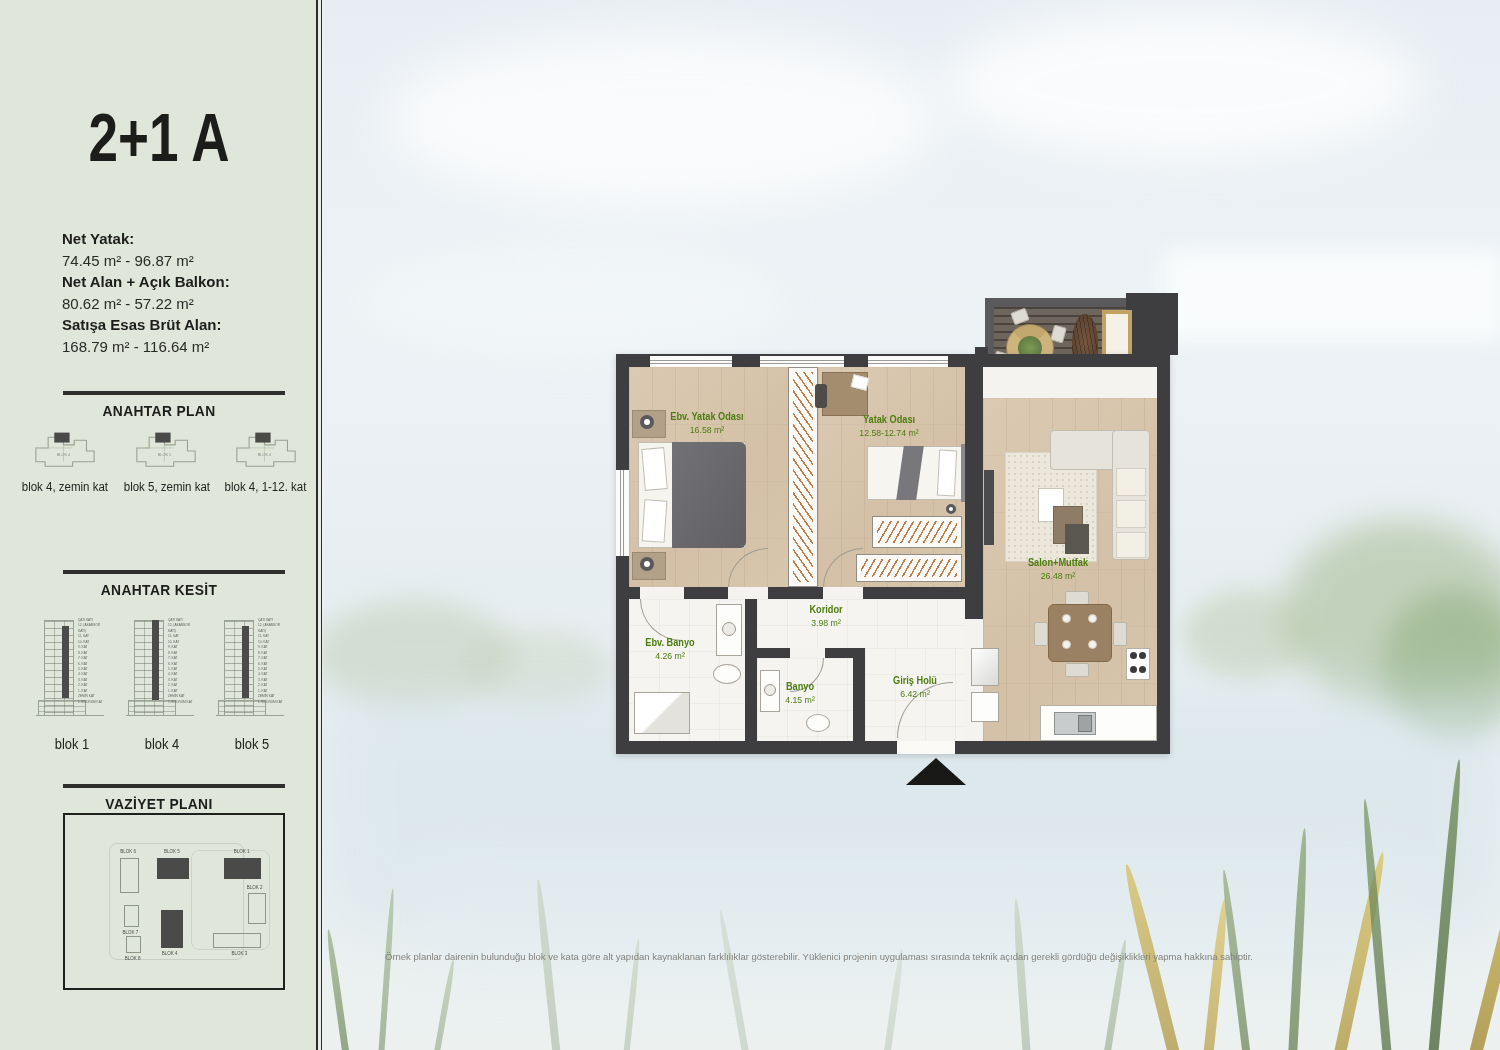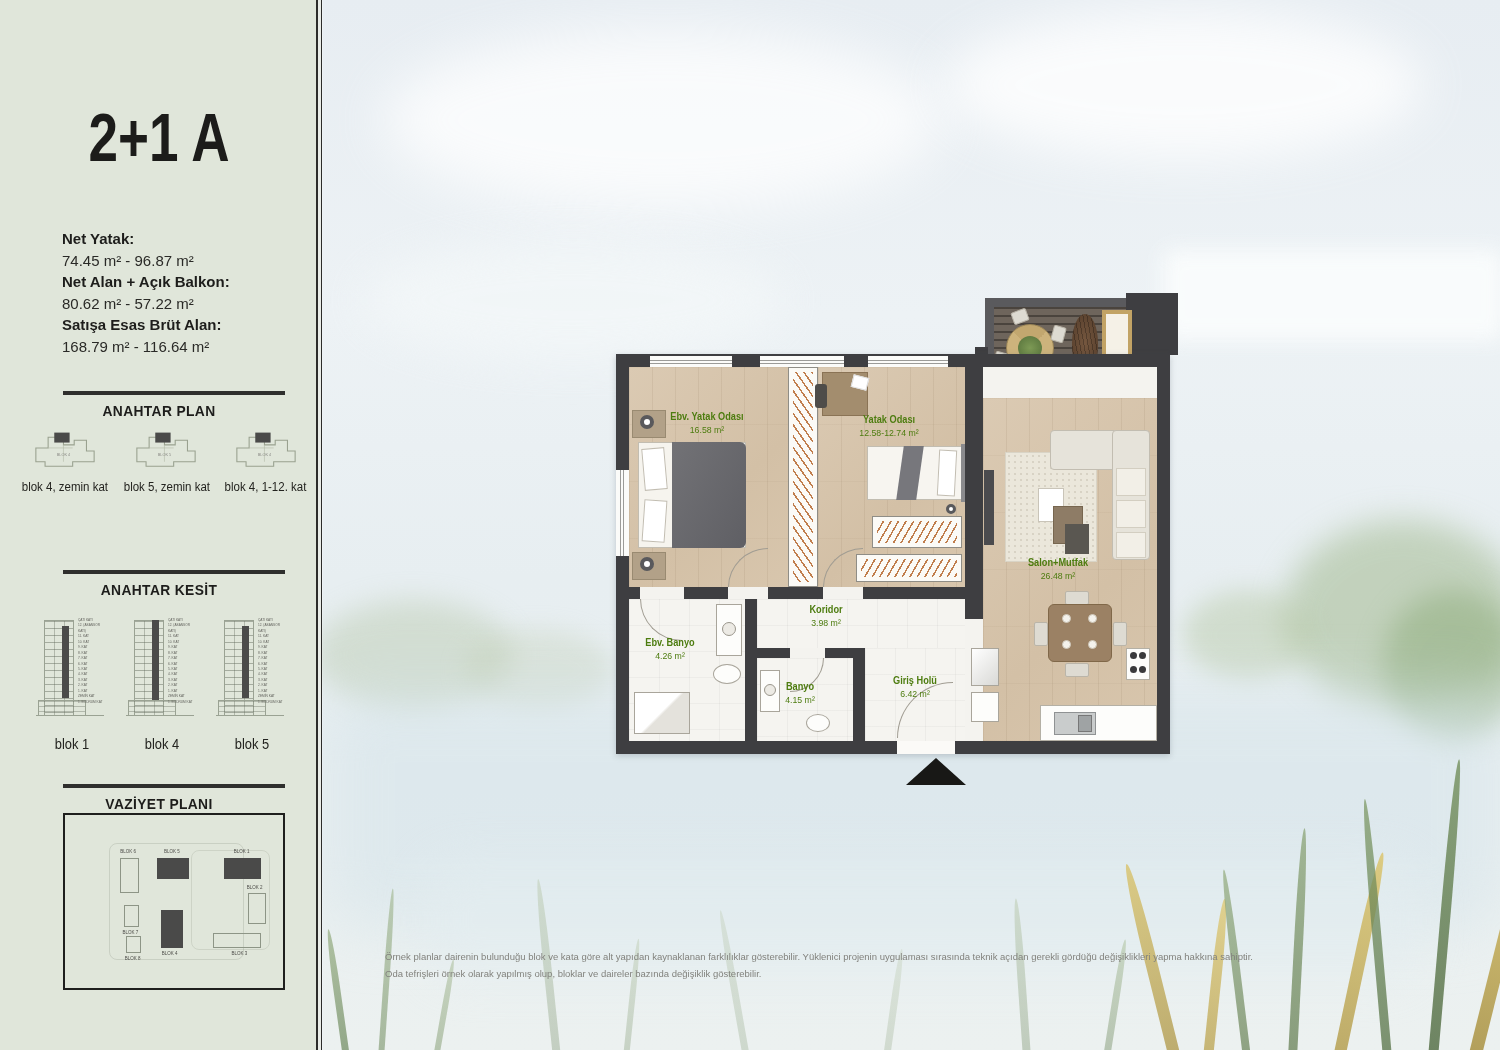--- a/index.html
+++ b/index.html
@@ -274,21 +274,20 @@
     <span class="ar">4.15 m²</span>
   </div>
   <div class="room-label" style="left:305px;top:382px;">
     <span class="nm">Giriş Holü</span>
     <span class="ar">6.42 m²</span>
   </div>
 </div>
 
 <div class="footer-note">
   <div>Örnek planlar dairenin bulunduğu blok ve kata göre alt yapıdan kaynaklanan farklılıklar gösterebilir. Yüklenici projenin uygulaması sırasında teknik açıdan gerekli gördüğü değişiklikleri yapma hakkına sahiptir.</div>
-  <div>Oda tefrişleri örnek olarak yapılmış olup, bloklar ve daireler bazında değişiklik gösterebilir.</div>
 </div>
 
 <div class="sidebar">
   <div class="side-title">2+1 A</div>
 
   <div class="areas">
     <div class="lbl">Net Yatak:</div>
     <div>74.45 m² - 96.87 m²</div>
     <div class="lbl">Net Alan + Açık Balkon:</div>
     <div>80.62 m² - 57.22 m²</div>

